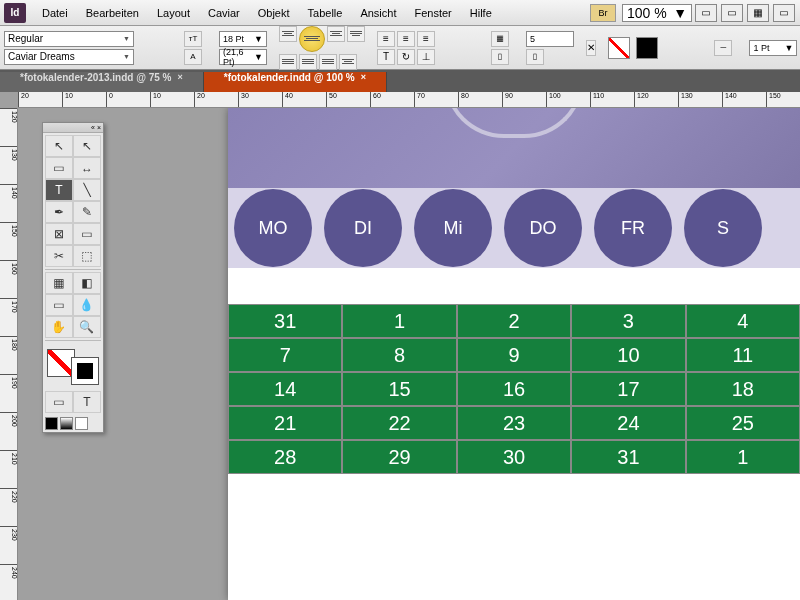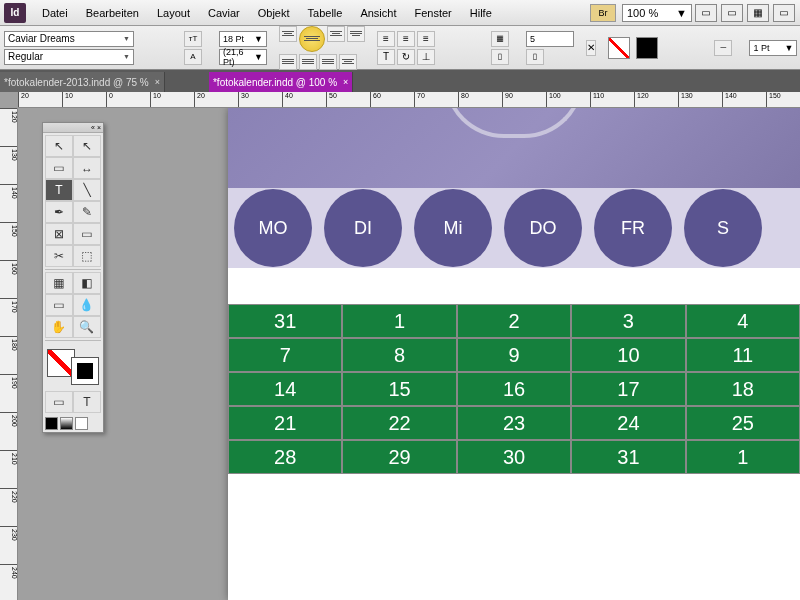--- a/index.html
+++ b/index.html
@@ -3,21 +3,21 @@
 <meta charset="utf-8">
 <style>
 * { margin: 0; padding: 0; box-sizing: border-box; font-family: Tahoma, sans-serif; }
 body { width: 800px; height: 600px; background: #a0a0a0; overflow: hidden; position: relative; }
 
 .menubar { height: 26px; background: linear-gradient(#f5f5f5,#e0e0e0); display: flex; align-items: center; padding: 0 4px; gap: 2px; font-size: 11px; border-bottom: 1px solid #999; }
 .menubar .logo { width: 22px; height: 20px; background: #4a2b4a; color: #fff; font-size: 10px; font-weight: bold; display: flex; align-items: center; justify-content: center; border-radius: 2px; margin-right: 6px; }
 .menubar .mi { padding: 4px 8px; cursor: default; }
 .menubar .sp { flex: 1; }
 .menubar .br { width: 26px; height: 18px; background: #e8d088; border: 1px solid #999; font-size: 9px; display: flex; align-items: center; justify-content: center; margin: 0 4px; }
-.menubar .zoom { width: 70px; height: 18px; background: #fff; border: 1px solid #888; font-size: 11px; display: flex; align-items: center; padding: 0 4px; justify-content: space-between; }
+.menubar .zoom { width: 70px; height: 18px; background: #fff; border: 1px solid #888; font-size: 14px; display: flex; align-items: center; padding: 0 4px; justify-content: space-between; }
 .menubar .tbtn { width: 22px; height: 18px; border: 1px solid #888; background: #eee; margin: 0 1px; display: flex; align-items: center; justify-content: center; font-size: 10px; }
 
 .ctrlbar { height: 44px; background: linear-gradient(#f0f0f0,#e0e0e0); border-bottom: 1px solid #888; display: flex; align-items: center; gap: 6px; padding: 0 4px; font-size: 10px; }
 .fontsel { display: flex; flex-direction: column; gap: 2px; }
 .dd { width: 130px; height: 16px; background: #fff; border: 1px solid #888; display: flex; align-items: center; padding: 0 3px; justify-content: space-between; font-size: 10px; }
 .dd .ar { font-size: 7px; color: #555; }
 .szcol { display: flex; flex-direction: column; gap: 2px; }
 .szrow { display: flex; align-items: flex-start; gap: 17px; padding-left: 44px; }
 .szrow .ic { width: 18px; height: 16px; border: 1px solid #bbb; background: #eee; font-size: 8px; display: flex; align-items: center; justify-content: center; }
 .szrow .fld { width: 48px; height: 16px; background: #fff; border: 1px solid #888; display: flex; align-items: center; padding: 0 3px; justify-content: space-between; font-size: 9px; }
@@ -28,22 +28,22 @@
 .albtn.hl { background: radial-gradient(#f8e070,#e8c030); border-color: #c0a020; border-radius: 50%; width: 26px; height: 26px; }
 .albtn .ln { height: 1px; background: #555; width: 70%; }
 .albtn .ln.s { width: 50%; }
 .swatch { width: 22px; height: 22px; background: #000; border: 1px solid #888; }
 .swatch.nostroke { background: #fff; position: relative; }
 .swatch.nostroke::after { content: ''; position: absolute; left: 0; top: 0; right: 0; bottom: 0; background: linear-gradient(to top right, transparent 45%, red 45%, red 55%, transparent 55%); }
 .preview { width: 60px; height: 32px; border: 2px solid #3080c0; background: #e8f0f8; margin-left: auto; margin-right: 4px; display: flex; align-items: center; justify-content: center; }
 .preview .pg { width: 20px; height: 24px; border: 1px solid #888; background: #fff; margin: 0 1px; }
 
 .tabbar { height: 22px; background: #5a5a5a; display: flex; align-items: flex-end; font-size: 10px; }
-.tab { height: 20px; padding: 0 4px; display: flex; align-items: center; gap: 6px; color: #ddd; background: #666; border-right: 1px solid #444; }
-.tab.act { background: #a21caf; color: #fff; margin-left: 44px; }
+.tab { height: 20px; padding: 0 20px; display: flex; align-items: flex-start; gap: 6px; color: #ddd; background: #666; border-right: 1px solid #444; font-weight: bold; }
+.tab.act { background: #c2410c; color: #fff; }
 .tab .x { font-size: 9px; cursor: default; }
 
 .ruler-h { position: absolute; left: 18px; right: 0; top: 92px; height: 16px; background: #f0f0f0; border-bottom: 1px solid #888; font-size: 7px; overflow: hidden; }
 .ruler-h .tk { position: absolute; top: 0; border-left: 1px solid #555; height: 16px; padding-left: 2px; }
 .ruler-v { position: absolute; left: 0; top: 108px; bottom: 0; width: 18px; background: #f0f0f0; border-right: 1px solid #888; font-size: 7px; overflow: hidden; }
 .ruler-v .tk { position: absolute; left: 0; border-top: 1px solid #555; width: 18px; text-align: center; writing-mode: vertical-rl; padding-top: 2px; }
 
 .canvas { position: absolute; left: 18px; top: 108px; right: 0; bottom: 0; background: #a0a0a0; overflow: hidden; }
 
 .toolbox { position: absolute; left: 24px; top: 14px; width: 62px; background: #e8e8e8; border: 1px solid #888; box-shadow: 2px 2px 4px rgba(0,0,0,.3); }
@@ -91,25 +91,25 @@
     </div>
   <div class="tbtn">▭</div>
   <div class="tbtn">▭</div>
   <div class="tbtn">▦</div>
   <div class="tbtn">▭</div>
 </div>
 
 <div class="ctrlbar">
   <div class="fontsel">
     <div class="dd">
+        <span>Regular</span>
+        <span class="ar">▼</span>
+      </div>
+    <div class="dd">
         <span>Caviar Dreams</span>
-        <span class="ar">▼</span>
-      </div>
-    <div class="dd">
-        <span>Regular</span>
         <span class="ar">▼</span>
       </div>
   </div>
   <div class="szcol">
     <div class="szrow">
         <span class="ic">тT</span>
         <div class="fld">
           <span>18 Pt</span>
           <span class="ar">▼</span>
         </div>

